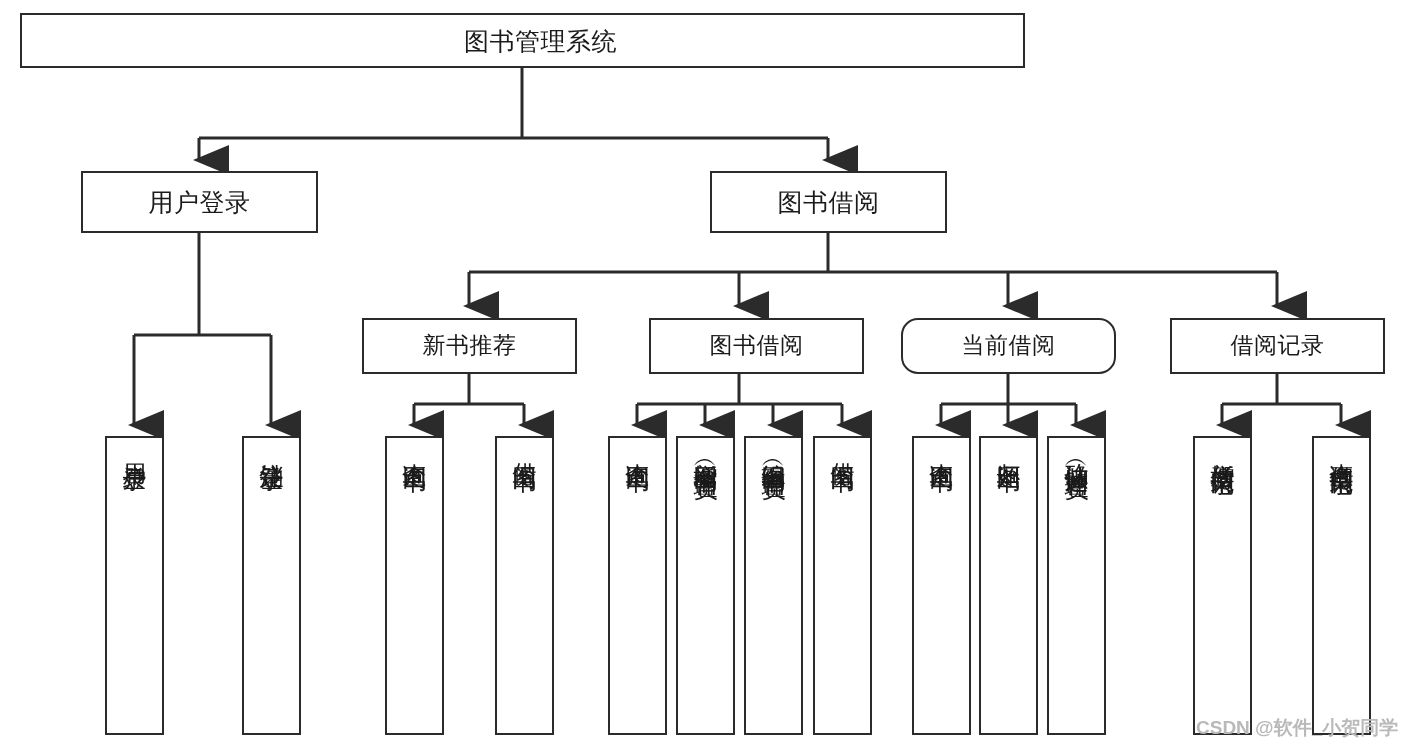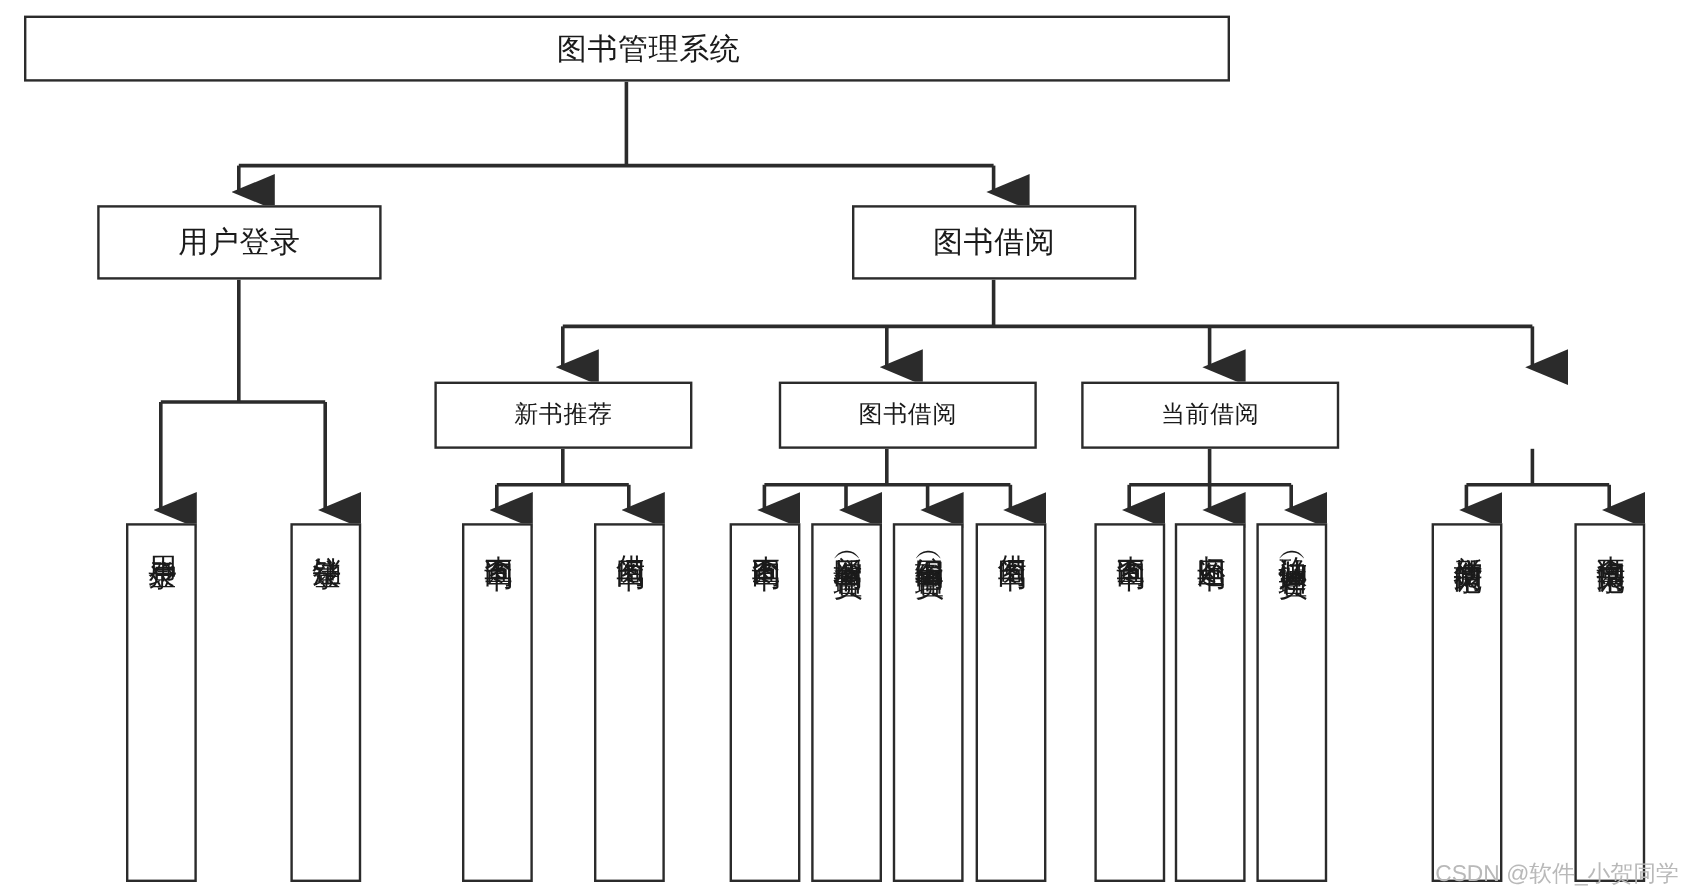--- a/index.html
+++ b/index.html
@@ -37,21 +37,21 @@
     color: #1a1a1a;
     z-index: 2;
   }
   .node .label {
     line-height: 1.12;
     letter-spacing: 0.5px;
     white-space: nowrap;
   }
   .node.root .label { font-size: 25px; }
   .node.l2 .label   { font-size: 25px; }
-  .node.l3 .label   { font-size: 20px; }
+  .node.l3 .label   { font-size: 23px; }
   
   .node.leaf {
     align-items: flex-start;
     justify-content: center;
     padding-top: 6px;
   }
   .node.leaf .label {
     writing-mode: vertical-rl;
     text-orientation: upright;
     font-size: 24px;
@@ -59,20 +59,21 @@
     letter-spacing: 2px;
     white-space: nowrap;
   }
   .watermark {
     position: absolute;
     font-size: 19px;
     color: #b9b9b9;
     white-space: nowrap;
     z-index: 3;
     pointer-events: none;
+    font-weight: bold;
   }
 </style>
 </head>
 <body>
 
 <div id="canvas">
 
   <svg id="connectors" viewBox="0 0 1405 747" xmlns="http://www.w3.org/2000/svg">
     <defs>
       <marker id="arrow" viewBox="0 0 12 12" refX="6" refY="10" markerWidth="12" markerHeight="12" orient="auto-start-reverse">
@@ -138,24 +139,27 @@
   </div>
 
   <div class="node l3" style="left:362px; top:318px; width:215px; height:56px;">
     <span class="label">新书推荐</span>
   </div>
 
   <div class="node l3" style="left:632px; top:318px; width:215px; height:56px;margin-left:17px;">
     <span class="label">图书借阅</span>
   </div>
 
-  <div class="node l3" style="left:901px; top:318px; width:215px; height:56px;">
+  <div class="node l3" style="left:901px; top:318px; width:215px; height:56px;border-radius:17px;">
     <span class="label">当前借阅</span>
   </div>
 
+  <div class="node l3" style="left:1170px; top:318px; width:215px; height:56px;">
+    <span class="label">借阅记录</span>
+  </div>
 
   <div class="node leaf" style="left:105px; top:436px; width:59px; height:299px;">
     <span class="label">用户登录</span>
   </div>
 
   <div class="node leaf" style="left:242px; top:436px; width:59px; height:299px;">
     <span class="label">注销登录</span>
   </div>
 
   <div class="node leaf" style="left:385px; top:436px; width:59px; height:299px;">

